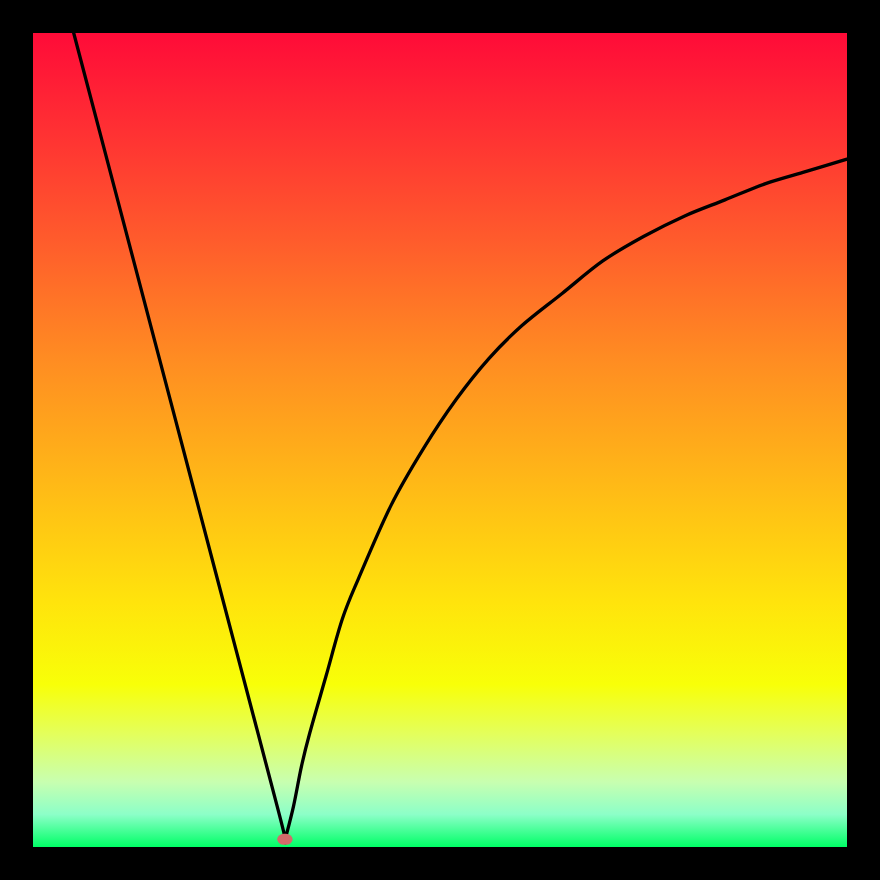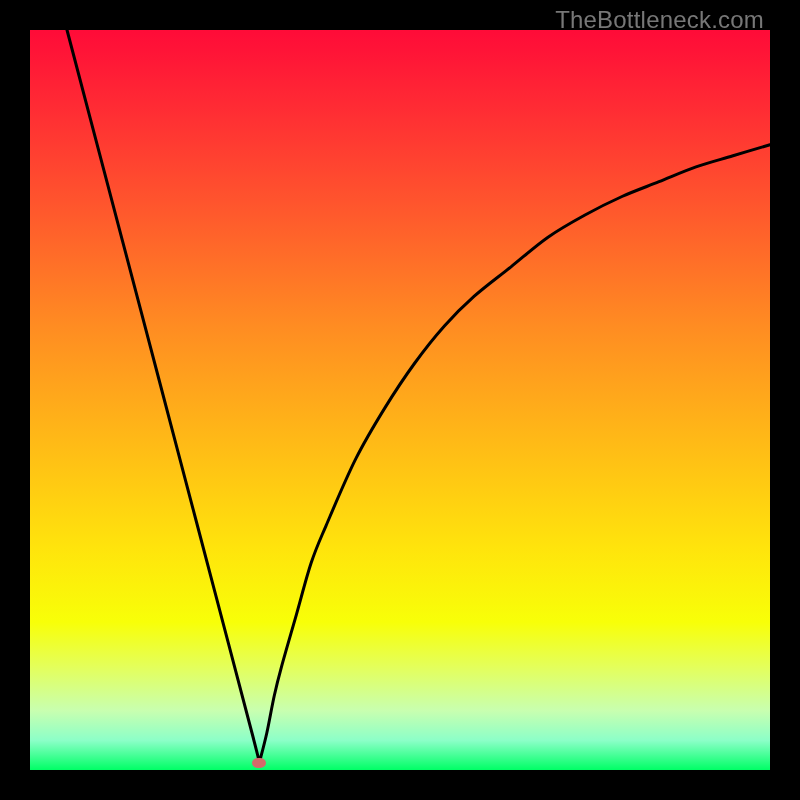--- a/index.html
+++ b/index.html
@@ -62,20 +62,19 @@
     height: 10px;
     border-radius: 6px / 5px;
     background: #d46a6a;
     transform: translate(-50%, -50%);
   }
 </style>
 </head>
 <body>
 
 <div class="frame">
-  <div class="watermark">TheBottleneck.com</div>
   <div class="plot-area">
     <svg class="curve" viewBox="0 0 740 740" preserveAspectRatio="none">
       <path id="curve-path" d="M 37.00 0.00 C 43.17 23.43, 61.67 93.73, 74.00 140.60 C 86.33 187.47, 98.67 234.33, 111.00 281.20 C 123.33 328.07, 135.67 374.93, 148.00 421.80 C 160.33 468.67, 172.67 515.53, 185.00 562.40 C 197.33 609.27, 214.60 674.63, 222.00 703.00 C 229.40 731.37, 228.17 727.67, 229.40 732.60 C 230.63 737.53, 228.17 737.53, 229.40 732.60 C 230.63 727.67, 234.33 714.10, 236.80 703.00 C 239.27 691.90, 241.73 677.10, 244.20 666.00 C 246.67 654.90, 247.90 649.97, 251.60 636.40 C 255.30 622.83, 261.47 601.87, 266.40 584.60 C 271.33 567.33, 276.27 547.60, 281.20 532.80 C 286.13 518.00, 288.60 513.07, 296.00 495.80 C 303.40 478.53, 315.73 448.93, 325.60 429.20 C 335.47 409.47, 345.33 393.43, 355.20 377.40 C 365.07 361.37, 374.93 346.57, 384.80 333.00 C 394.67 319.43, 404.53 307.10, 414.40 296.00 C 424.27 284.90, 432.90 276.27, 444.00 266.40 C 455.10 256.53, 468.67 246.67, 481.00 236.80 C 493.33 226.93, 505.67 215.83, 518.00 207.20 C 530.33 198.57, 542.67 191.78, 555.00 185.00 C 567.33 178.22, 579.67 172.05, 592.00 166.50 C 604.33 160.95, 616.67 156.63, 629.00 151.70 C 641.33 146.77, 653.67 141.22, 666.00 136.90 C 678.33 132.58, 690.67 129.50, 703.00 125.80 C 715.33 122.10, 733.83 116.55, 740.00 114.70" stroke="#000" stroke-width="3" fill="none" stroke-linejoin="round" stroke-linecap="round"></path>
     </svg>
     <div class="dot" id="marker-dot" style="left: 229.4px; top: 732.6px; background: rgb(212, 106, 106);"></div>
   </div>
 </div>
 
 </body></html>

